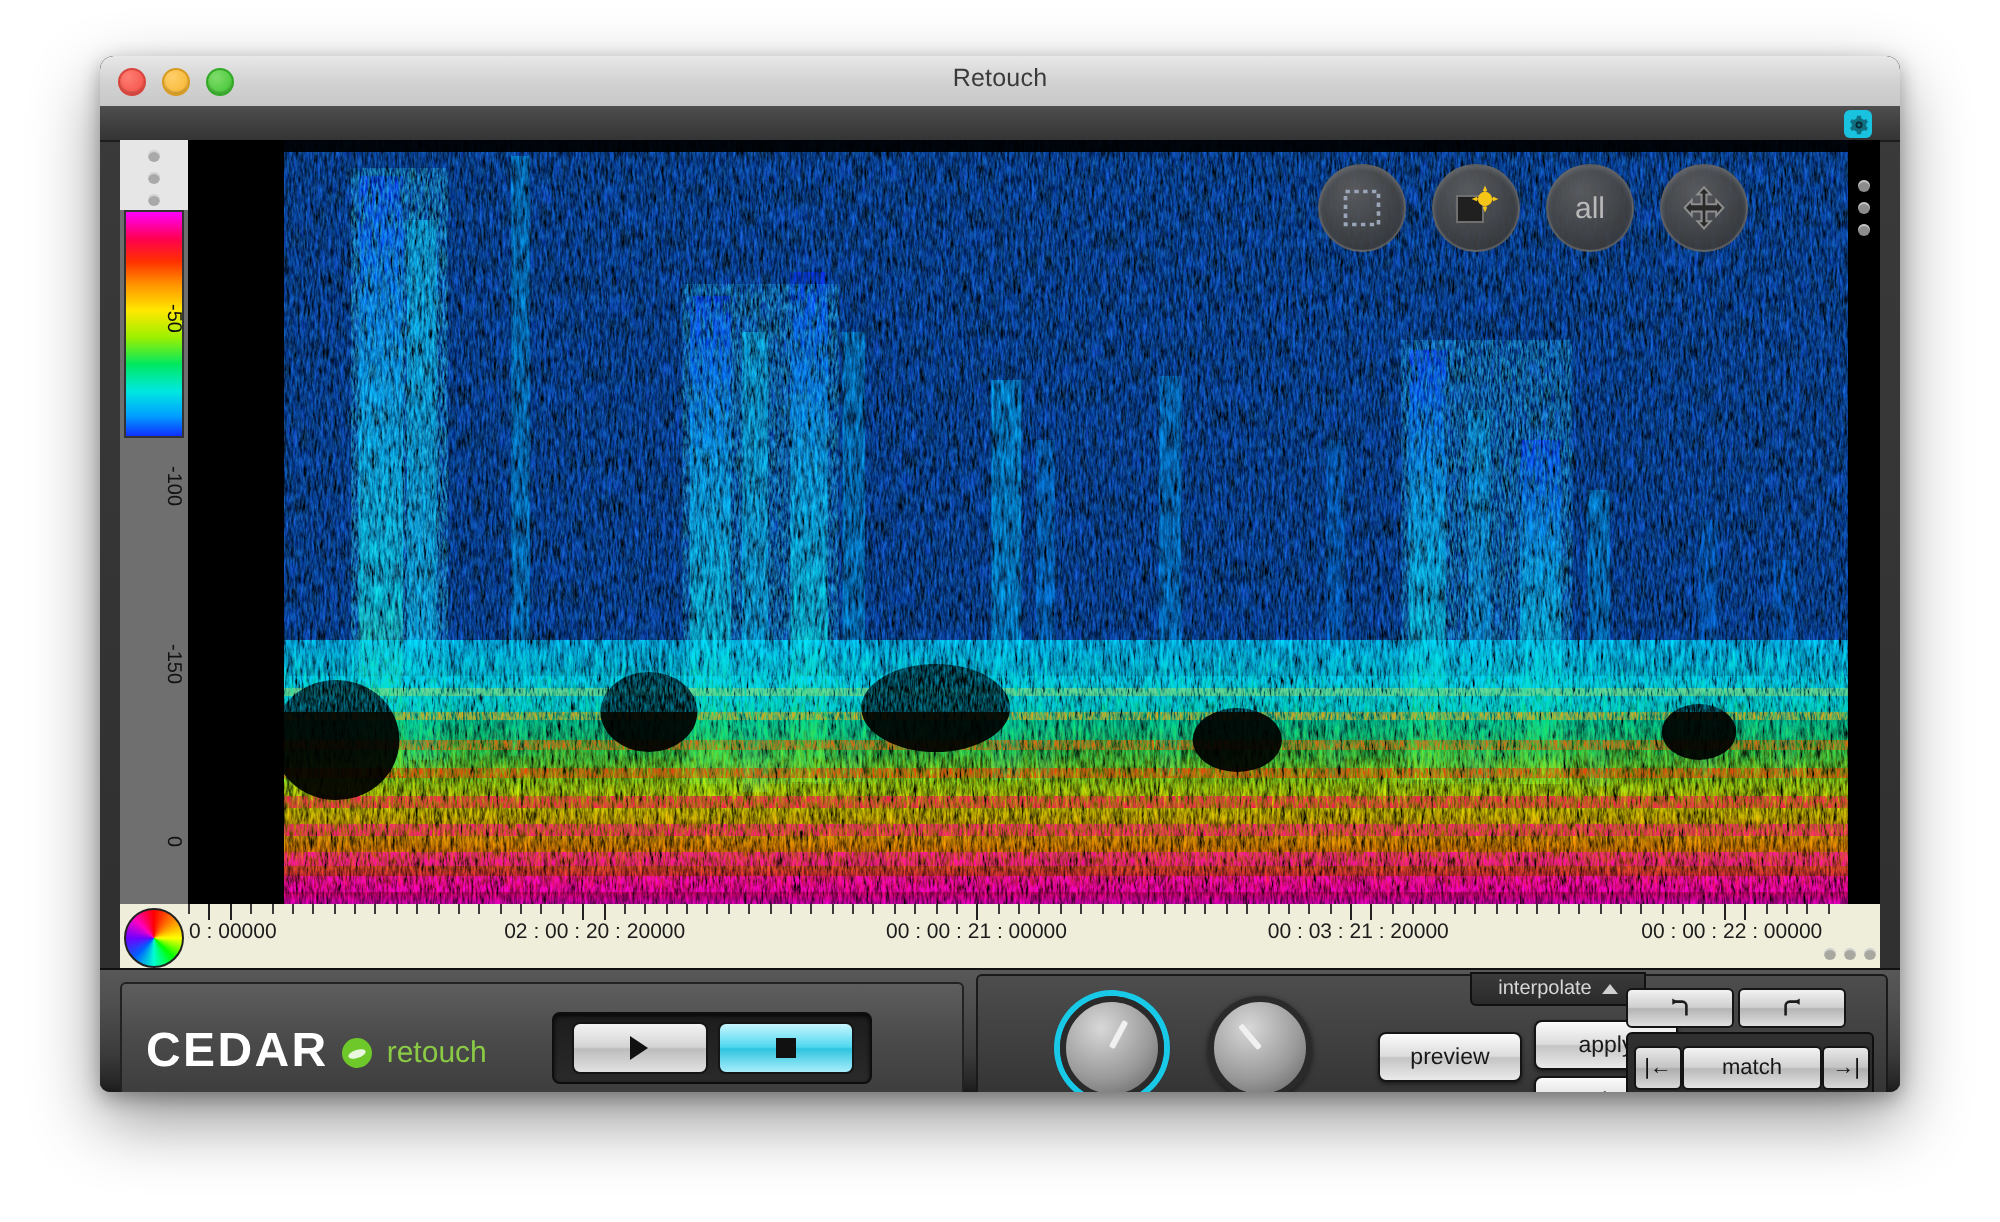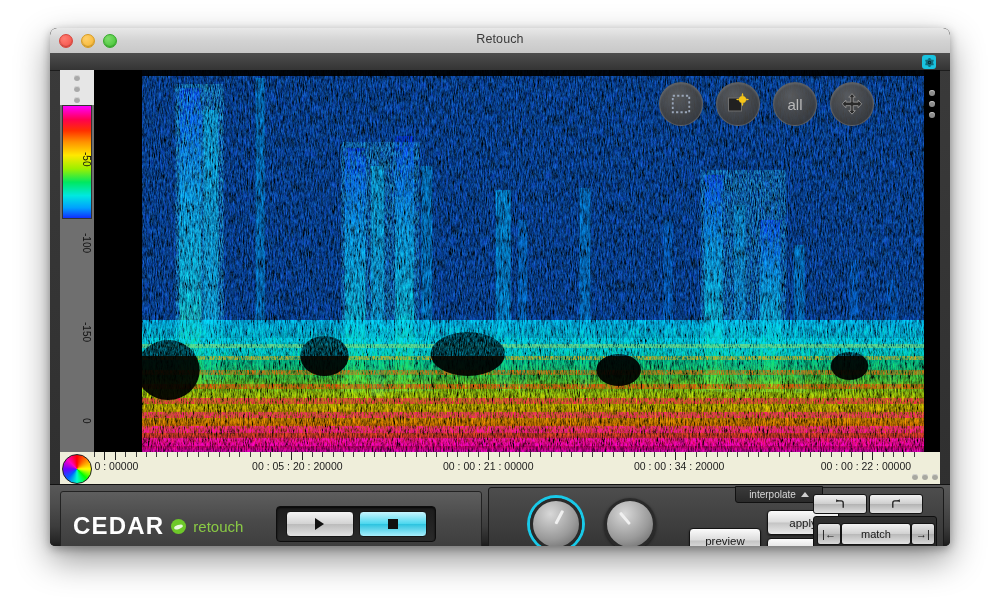--- a/index.html
+++ b/index.html
@@ -374,23 +374,23 @@
         </div>
       </div>
     </div>
 
     <div id="timeaxis">
       <div id="twheelcell">
         <div id="colorwheel"></div>
       </div>
       <div id="ticks">
         <div class="tlabel" style="left:2%">: 20 : 00000</div>
-        <div class="tlabel" style="left:24.5%">00 : 05 : 20 : 20000</div>
+        <div class="tlabel" style="left:24.5%">02 : 00 : 20 : 20000</div>
         <div class="tlabel" style="left:47.5%">00 : 00 : 21 : 00000</div>
-        <div class="tlabel" style="left:70.5%">00 : 00 : 34 : 20000</div>
+        <div class="tlabel" style="left:70.5%">00 : 03 : 21 : 20000</div>
         <div class="tlabel" style="left:93%">00 : 00 : 22 : 00000</div>
       <div class="tick" style="left: 0%;"></div>
           <div class="tick tickmaj" style="left: 1.25%;"></div>
           <div class="tick tickmaj" style="left: 2.5%;"></div>
           <div class="tick" style="left: 3.75%;"></div>
           <div class="tick" style="left: 5%;"></div>
           <div class="tick" style="left: 6.25%;"></div>
           <div class="tick" style="left: 7.5%;"></div>
           <div class="tick" style="left: 8.75%;"></div>
           <div class="tick" style="left: 10%;"></div>
@@ -507,21 +507,21 @@
 
         </div>
 
         <div class="knobgrp" style="left:104px">
           <div class="knob">
             <span class="pointer" style="transform:translate(-50%,0) rotate(140deg)"></span>
           </div>
 
         </div>
 
-        <div class="abtn" style="left:200px;top:40px;width:70px">preview</div>
+        <div class="abtn" style="left:200px;top:28px;width:70px">preview</div>
         <div class="abtn" style="left:278px;top:22px;width:70px">apply</div>
         <div class="abtn" style="left:278px;top:50px;width:70px">apply all</div>
 
         <div id="matchpanel">
           <div class="mtopbtn" style="left:0">
             <svg width="16" height="11" viewBox="0 0 20 12" aria-hidden="true">
               <path fill="none" stroke="#1b1b1b" stroke-width="1.6" d="M14 10V4a2.6 2.6 0 0 0-2.6-2.6H7"></path>
               <path fill="#1b1b1b" d="M8.6 1.4L5.2 3.3V-.5z"></path>
             </svg>
           </div>

